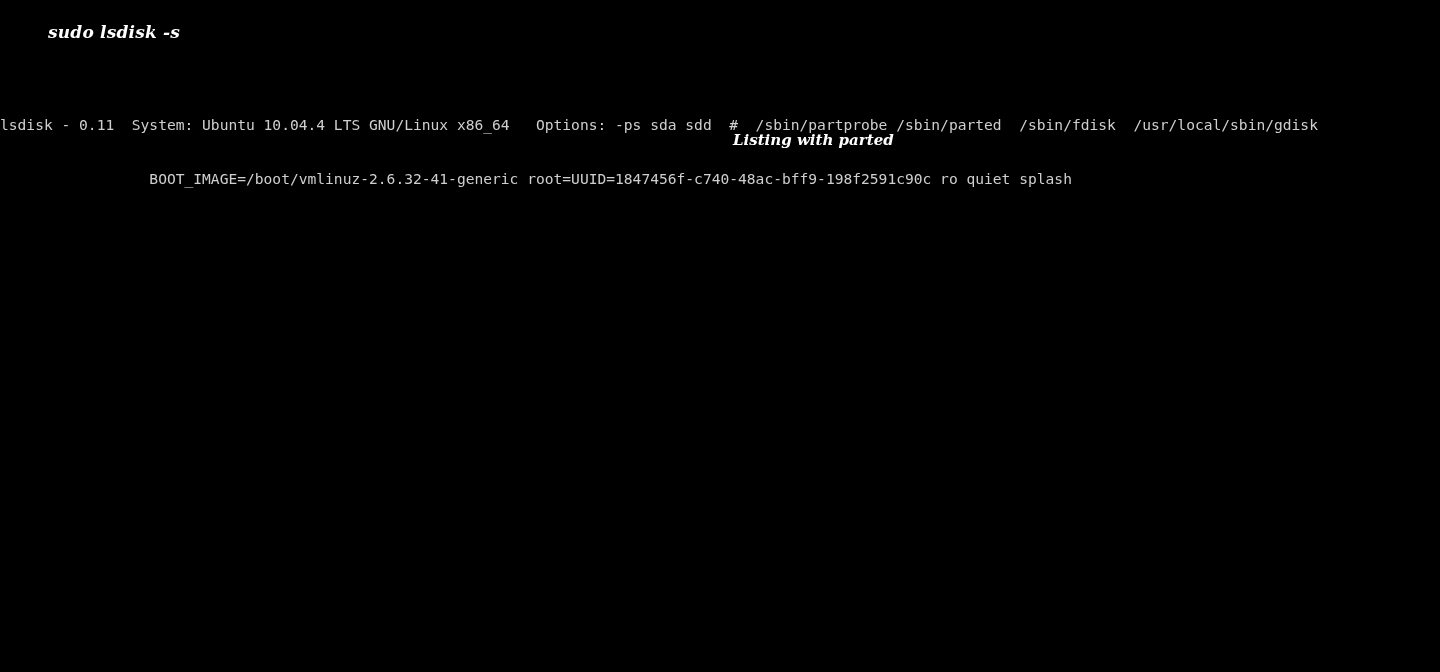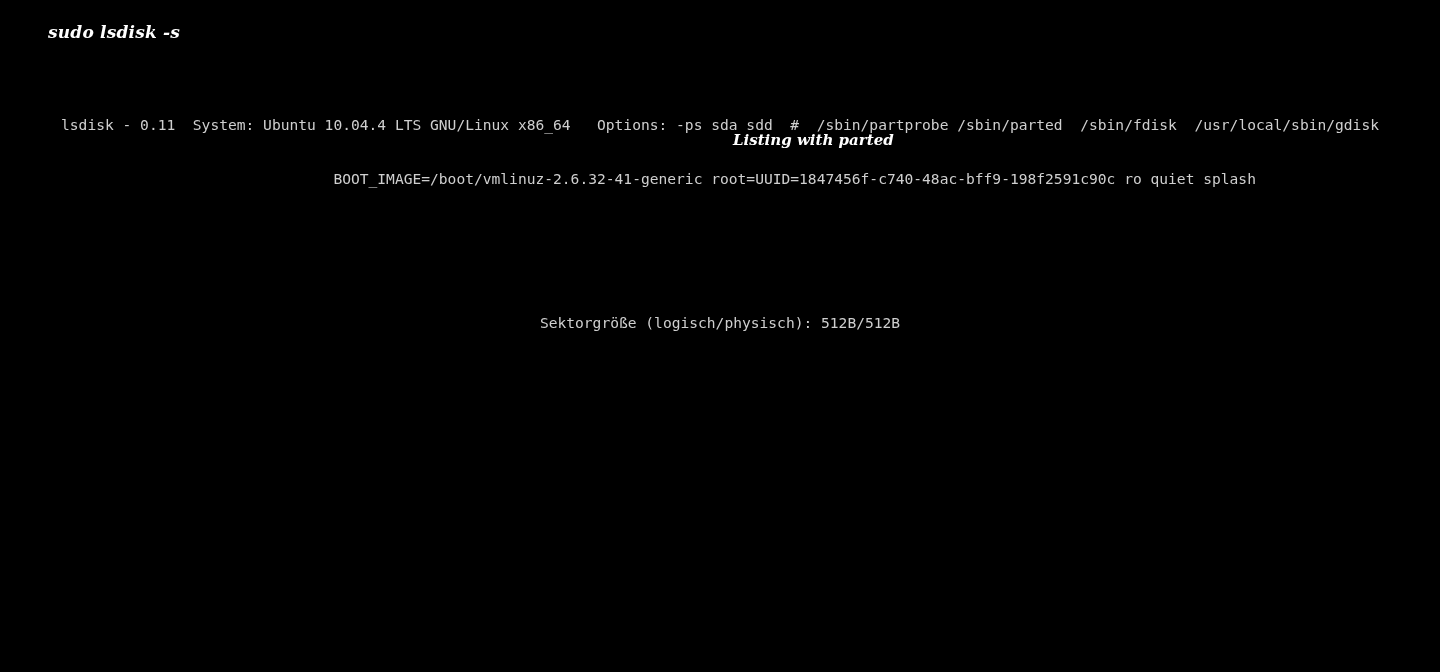--- a/index.html
+++ b/index.html
@@ -62,21 +62,20 @@
     font-size: 14.6px;
     line-height: 18px;
     color: #cfcfcf;
     white-space: pre;
     letter-spacing: 0px;
   }
   .term .line {
     display: block;
     height: 18px;
     white-space: pre;
-    text-align: center;
   }
   .term .line.blank {
     height: 18px;
   }
 </style>
 </head>
 <body>
 
 <div id="screen">
 
@@ -84,21 +83,20 @@
 
   <div class="annotation">Listing with parted</div>
 
   <div class="term">
 
     <span class="line">lsdisk - 0.11  System: Ubuntu 10.04.4 LTS GNU/Linux x86_64   Options: -ps sda sdd  #  /sbin/partprobe /sbin/parted  /sbin/fdisk  /usr/local/sbin/gdisk</span>
     <span class="line">                 BOOT_IMAGE=/boot/vmlinuz-2.6.32-41-generic root=UUID=1847456f-c740-48ac-bff9-198f2591c90c ro quiet splash</span>
     <span class="line blank"> </span>
 
     
-    <span class="line">Sektorgröße (logisch/physisch): 512B/512B</span>
     <span class="line blank"> </span>
     
     
     
     
     
     
 
     
     

